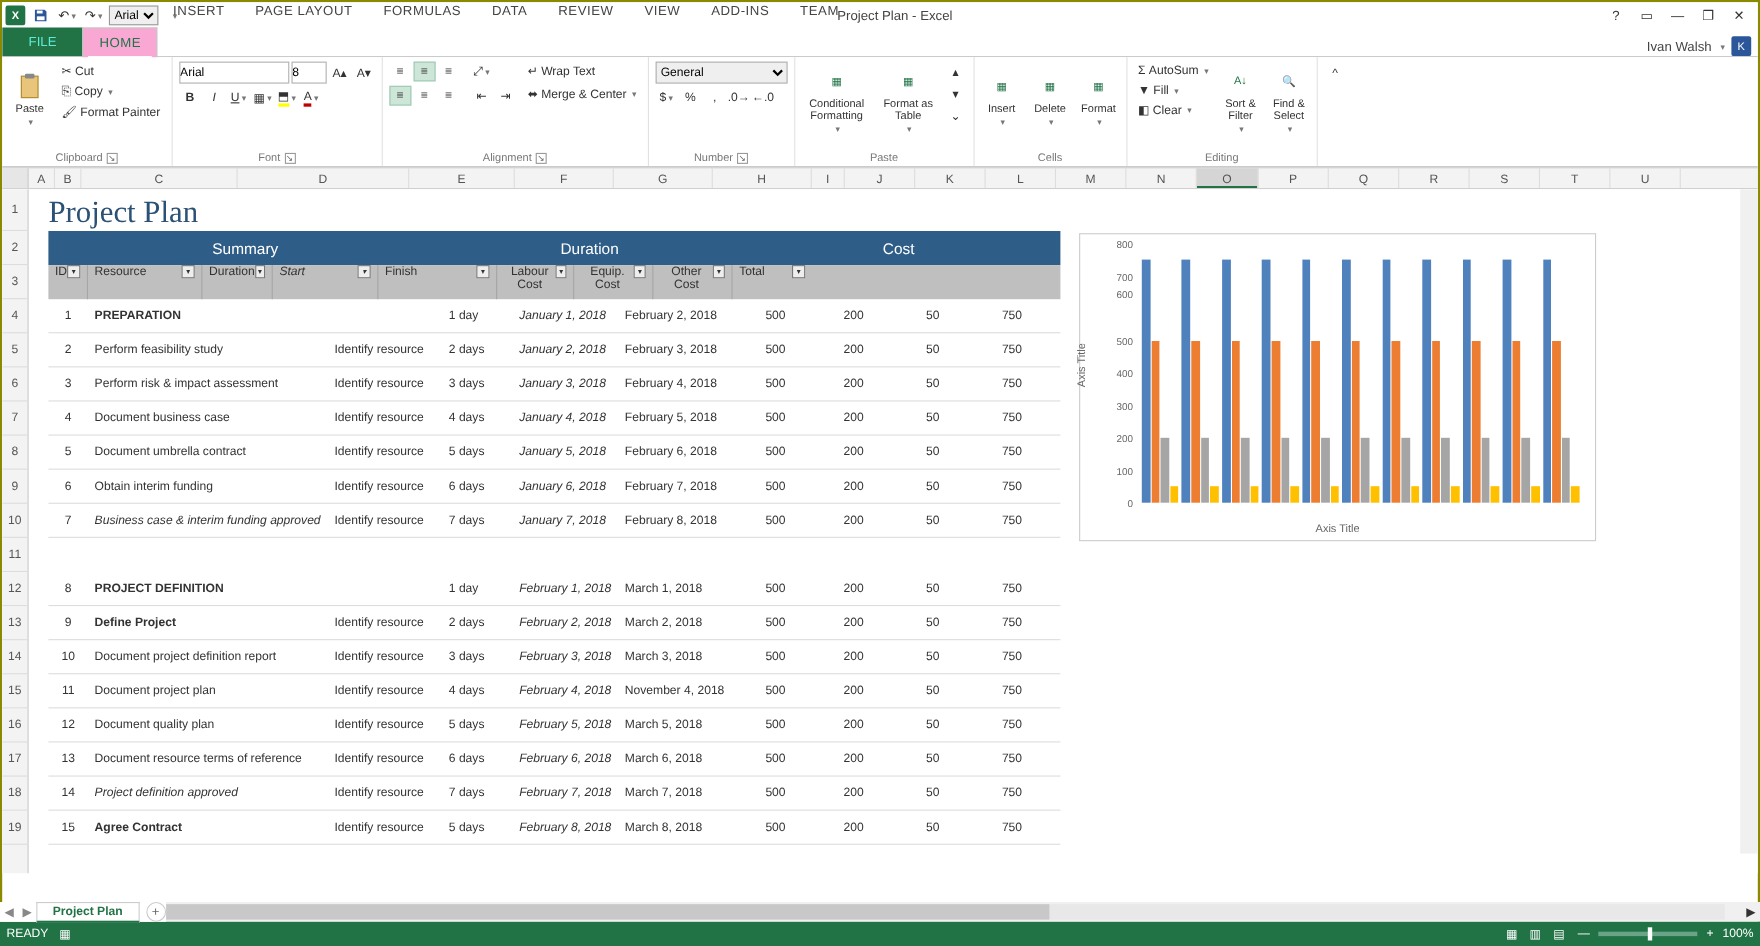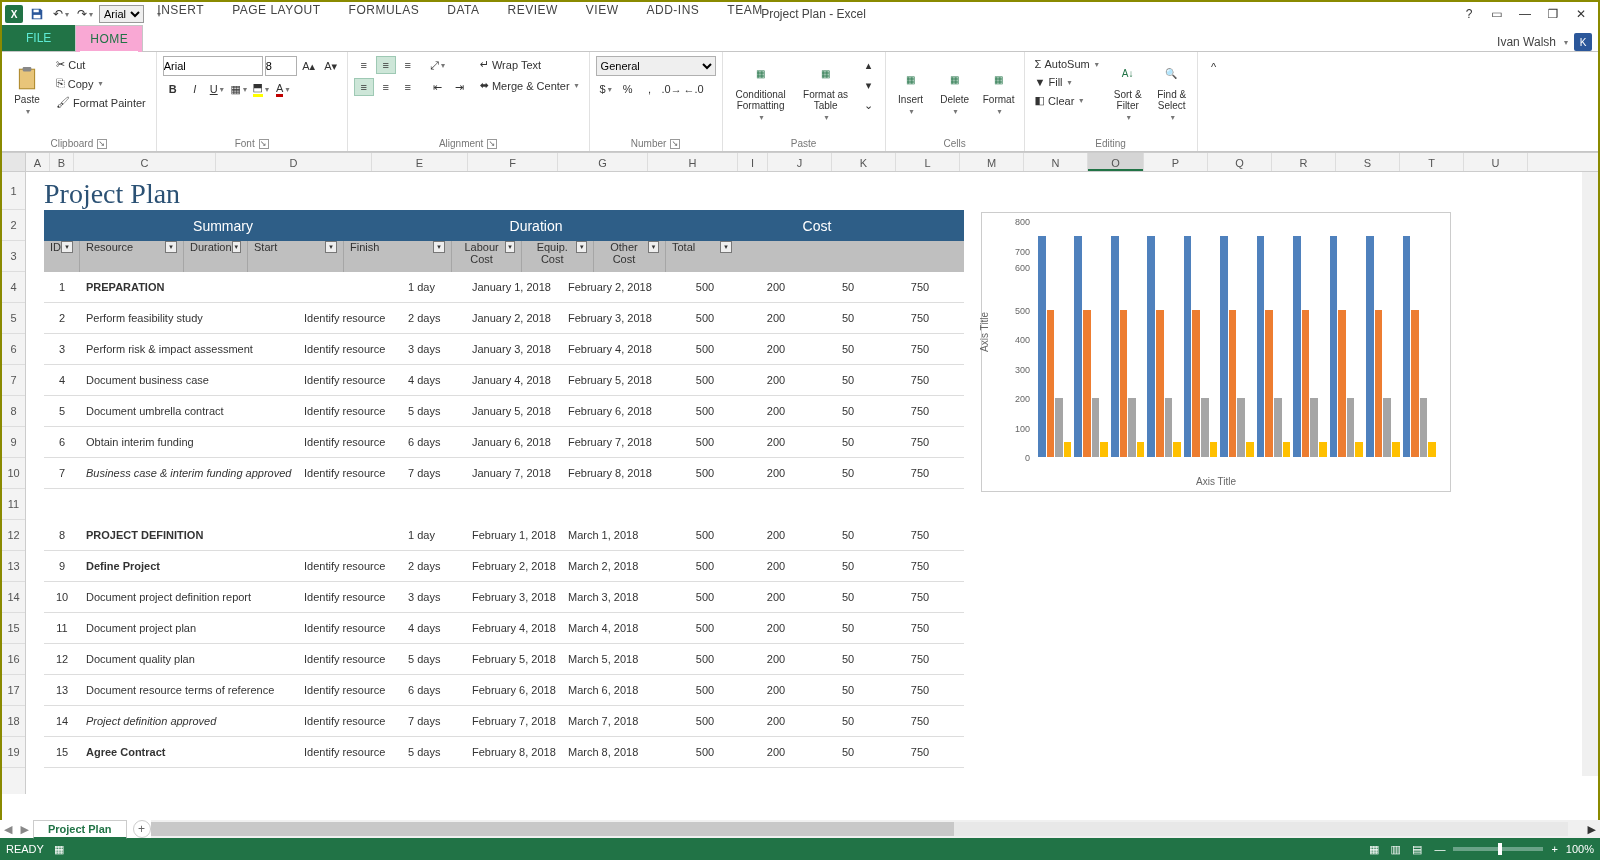--- a/index.html
+++ b/index.html
@@ -62,21 +62,21 @@
   .thead2 .hc { display:flex; padding:0 6px; border-right:1px solid #a6a6a6; position:relative; }
   .thead2 .hc .flt { width:12px; height:12px; border:1px solid #777; margin-left:auto; display:flex; align-items:center; justify-content:center; font-size:7px; background:#eee; }
   .rows { margin-left:18px; width:920px; }
   .tr { display:flex; height:31px; align-items:center; font-size:11px; border-bottom:1px solid #ddd; }
   .tr.gap { border-bottom:0; }
   .td { padding:0 6px; flex-shrink:0; }
   .w-id { width:36px; text-align:center; }
   .w-task { width:218px; }
   .w-res { width:104px; }
   .w-dur { width:64px; }
-  .w-start { width:96px; }
+  .w-start { width:96px;font-style:italic; }
   .w-fin { width:108px; }
   .w-lab { width:70px; text-align:center; }
   .w-eq  { width:72px; text-align:center; }
   .w-oth { width:72px; text-align:center; }
   .w-tot { width:72px; text-align:center; }
   .bold { font-weight:bold; }
   .ital { font-style:italic; }
   
   .chart { position:absolute; left:955px; top:40px; width:470px; height:280px; border:1px solid #ccc; background:#fff; }
   .chart .plot { position:absolute; left:52px; top:10px; right:10px; bottom:34px; }
@@ -584,21 +584,21 @@
           <div class="td w-eq">200</div>
           <div class="td w-oth">50</div>
           <div class="td w-tot">750</div>
         </div>
         <div class="tr">
           <div class="td w-id">11</div>
           <div class="td w-task">Document project plan</div>
           <div class="td w-res">Identify resource</div>
           <div class="td w-dur">4 days</div>
           <div class="td w-start">February 4, 2018</div>
-          <div class="td w-fin">March 4, 2018</div>
+          <div class="td w-fin">November 4, 2018</div>
           <div class="td w-lab">500</div>
           <div class="td w-eq">200</div>
           <div class="td w-oth">50</div>
           <div class="td w-tot">750</div>
         </div>
         <div class="tr">
           <div class="td w-id">12</div>
           <div class="td w-task">Document quality plan</div>
           <div class="td w-res">Identify resource</div>
           <div class="td w-dur">5 days</div>

